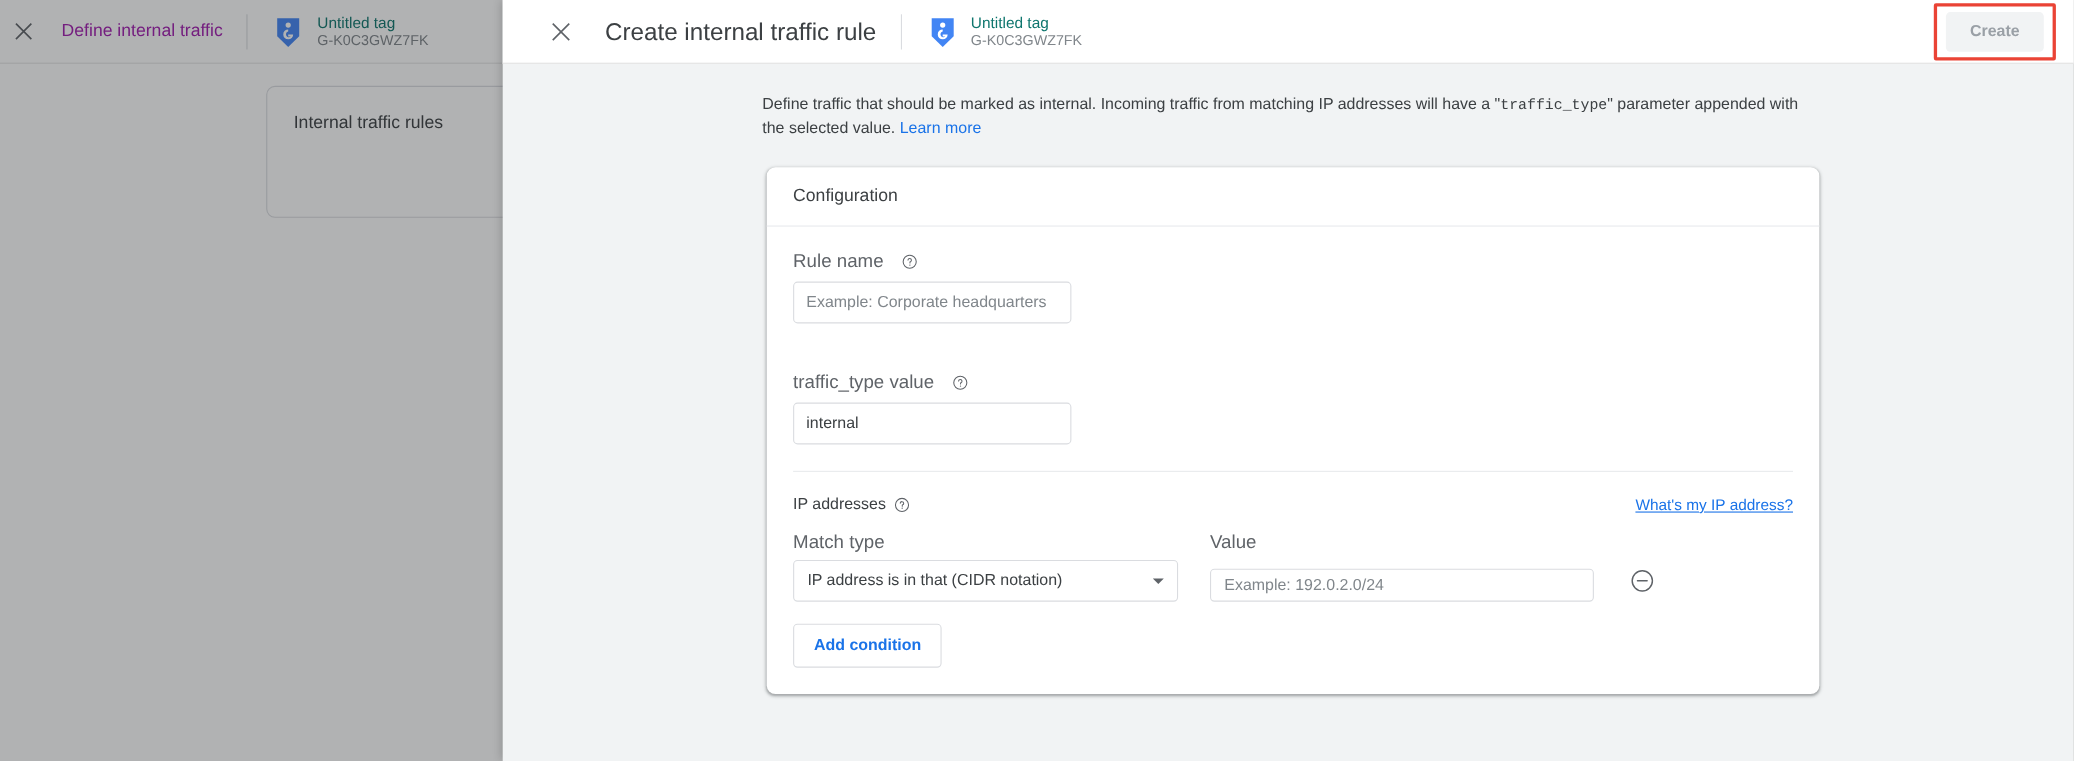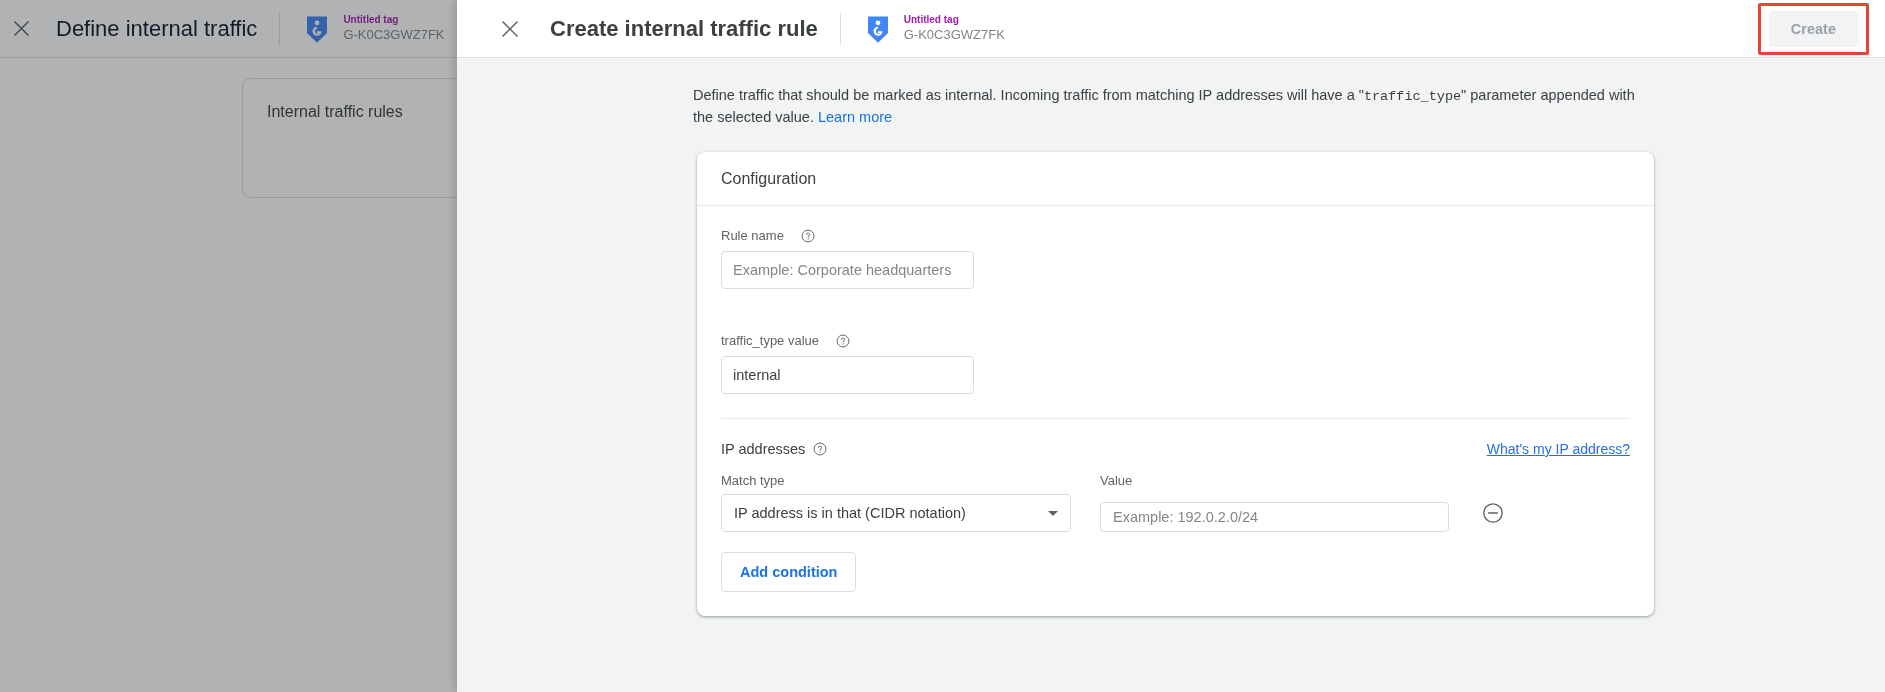--- a/index.html
+++ b/index.html
@@ -29,22 +29,22 @@
     border-bottom: 1px solid #e0e0e0;
   }
   .bg-close {
     width: 26px; height: 26px;
     margin-left: 8px;
     display: flex; align-items: center; justify-content: center;
     cursor: pointer;
   }
   .icon-x { display: block; }
   .bg-title {
-    font-size: 22px;
-    color: #0f172a;
+    font-size: 16px;
+    color: #a21caf;
     margin-left: 22px;
     font-weight: 400;
     white-space: nowrap;
   }
   .divider-v {
     width: 1px;
     height: 32px;
     background: #dadce0;
     margin: 0 22px;
   }
@@ -52,23 +52,23 @@
     display: flex;
     align-items: center;
     gap: 11px;
   }
   .tag-icon {
     width: 30px; height: 30px;
     flex: 0 0 auto;
   }
   .tag-text { line-height: 1.25; }
   .tag-name {
-    font-size: 10px;
-    color: #a21caf;
-    font-weight: bold;
+    font-size: 14px;
+    color: #0f766e;
+    font-weight: normal;
     white-space: nowrap;
   }
   .tag-id {
     font-size: 13px;
     color: #80868b;
     white-space: nowrap;
   }
   .bg-body {
     position: absolute;
     top: 58px; left: 0;
@@ -122,21 +122,21 @@
   .modal-close {
     width: 28px; height: 28px;
     margin-left: 39px;
     display: flex; align-items: center; justify-content: center;
     cursor: pointer;
   }
   .modal-title {
     font-size: 22px;
     color: #3c4043;
     margin-left: 26px;
-    font-weight: 700;
+    font-weight: 400;
     white-space: nowrap;
   }
   .header-right {
     margin-left: auto;
     display: flex;
     align-items: center;
     padding-right: 16px;
   }
   .highlight-box {
     border: 3px solid #ea4335;
@@ -204,21 +204,21 @@
     align-items: center;
     padding: 0 24px;
     border-bottom: 1px solid #e8eaed;
     font-size: 16px;
     color: #3c4043;
   }
   .card-section {
     padding: 22px 24px 0 24px;
   }
   .field-label {
-    font-size: 13px;
+    font-size: 17px;
     color: #5f6368;
     display: flex;
     align-items: center;
     gap: 17px;
     margin-bottom: 8px;
   }
   .help-icon {
     display: inline-flex;
     cursor: pointer;
   }

